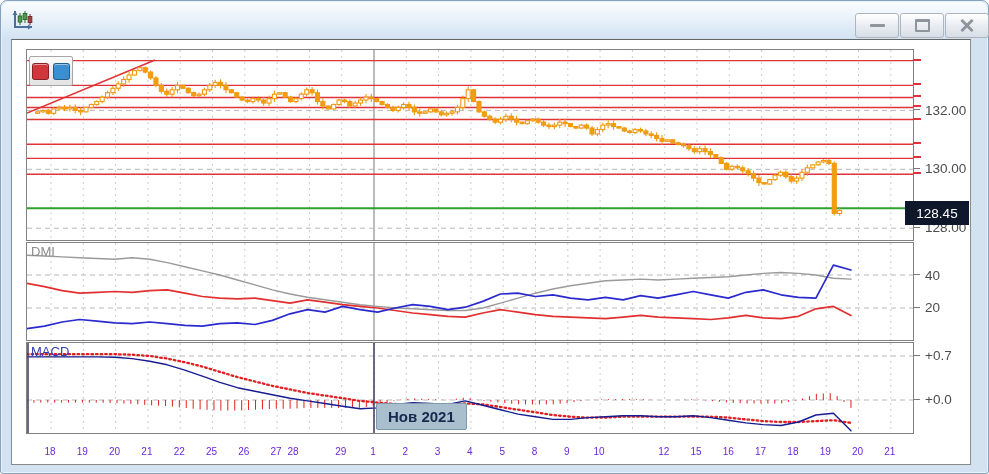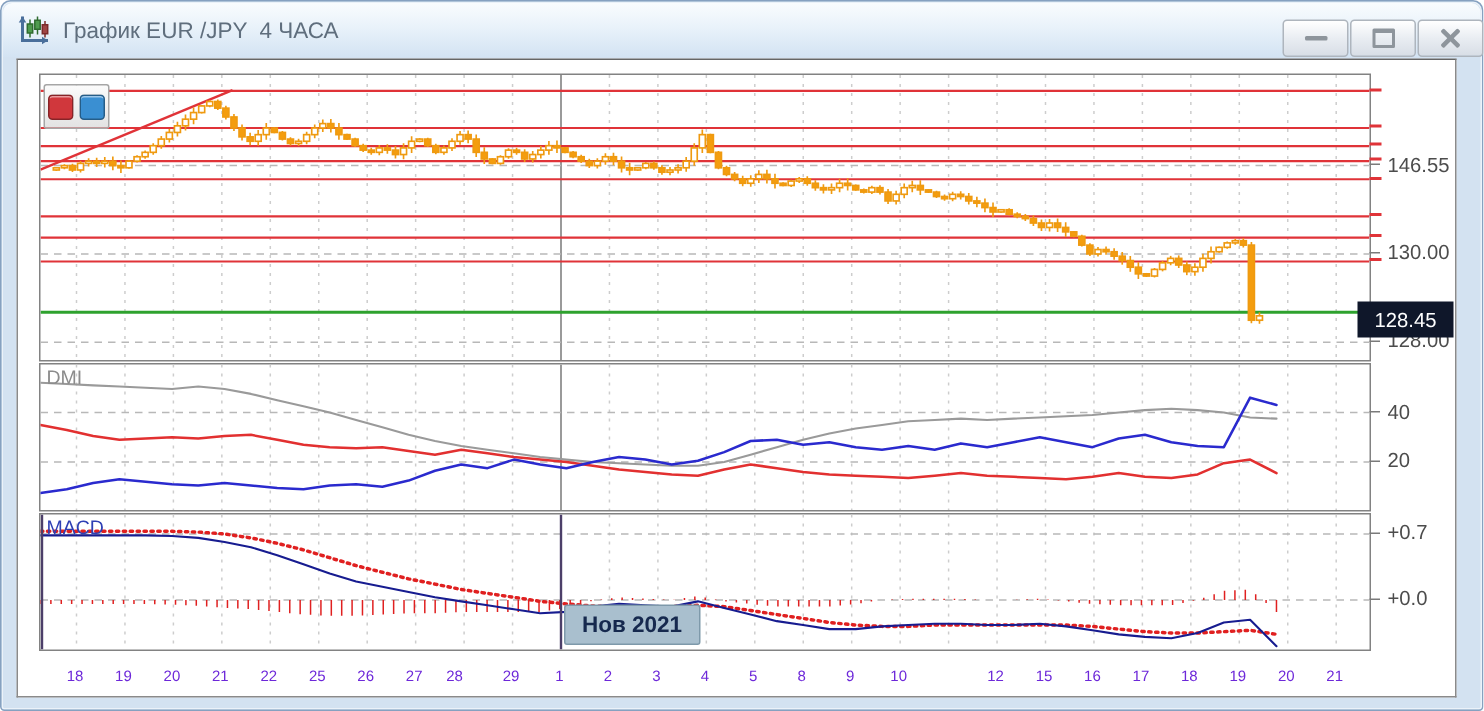--- a/index.html
+++ b/index.html
@@ -58,21 +58,20 @@
       <line x1="3" y1="19" x2="21" y2="19" stroke="#4a6f9b" stroke-width="2"></line>
       <path d="M4 3 l-2.5 4 h5 z" fill="#4a6f9b"></path>
       <path d="M21 19 l-4 -2.5 v5 z" fill="#4a6f9b"></path>
       <line x1="9" y1="5" x2="9" y2="17" stroke="#2f6b2f" stroke-width="1"></line>
       <rect x="7.2" y="8" width="3.6" height="6" fill="#4f9b4f" stroke="#2f6b2f"></rect>
       <line x1="14" y1="3" x2="14" y2="15" stroke="#2f6b2f" stroke-width="1"></line>
       <rect x="12.2" y="5.5" width="3.6" height="6" fill="#4f9b4f" stroke="#2f6b2f"></rect>
       <line x1="19" y1="6" x2="19" y2="17" stroke="#7a2a2a" stroke-width="1"></line>
       <rect x="17.2" y="8.5" width="3.6" height="6" fill="#a04545" stroke="#7a2a2a"></rect>
     </svg>
-    <span class="title-text">График EUR /JPY  4 ЧАСА</span>
   </div>
 
   <div class="winbtn" id="btn-min">
     <span class="glyph-min"></span>
   </div>
   <div class="winbtn" id="btn-restore">
     <span class="glyph-restore"></span>
   </div>
   <div class="winbtn" id="btn-close">
     <span class="glyph-close"></span>
@@ -620,21 +619,21 @@
           <line x1="823.98" y1="57" x2="823.98" y2="64.92" stroke="#e02020" stroke-width="1"></line>
           <polyline stroke="#e02020" stroke-width="2.3" stroke-dasharray="1.6 3" points="0.0,11.2 17.5,11.2 35.1,11.2 52.6,11.2 70.1,11.2 87.7,11.2 105.2,11.7 122.7,13.0 140.3,15.6 157.8,19.2 175.3,23.6 192.8,28.8 210.4,34.1 227.9,38.5 245.4,42.9 263.0,46.4 280.5,50.0 298.0,52.6 315.6,55.2 333.1,57.9 350.6,59.6 368.2,61.0 385.7,61.4 403.2,61.4 420.8,61.4 438.3,60.5 455.8,61.4 473.4,64.0 490.9,66.7 508.4,69.3 525.9,72.0 543.5,73.7 561.0,74.6 578.5,74.6 596.1,73.7 613.6,73.7 631.1,73.7 648.7,73.7 666.2,73.7 683.7,73.7 701.3,74.6 718.8,76.4 736.3,78.1 753.9,79.0 771.4,79.0 788.9,78.1 806.4,77.2 824.0,79.9" fill="none" stroke-linejoin="round" stroke-linecap="round"></polyline>
           <polyline stroke="#171c90" stroke-width="1.4" points="0.0,13.9 17.5,13.9 35.1,13.9 52.6,13.9 70.1,13.9 87.7,14.3 105.2,15.6 122.7,18.3 140.3,21.8 157.8,27.1 175.3,33.2 192.8,39.4 210.4,44.7 227.9,48.2 245.4,51.7 263.0,55.2 280.5,57.9 298.0,60.5 315.6,63.2 333.1,65.8 350.6,64.9 368.2,61.4 385.7,59.6 403.2,60.5 420.8,61.4 438.3,57.9 455.8,62.3 473.4,66.7 490.9,71.1 508.4,73.7 525.9,76.4 543.5,76.4 561.0,74.6 578.5,73.7 596.1,72.8 613.6,72.8 631.1,73.7 648.7,73.7 666.2,72.8 683.7,74.6 701.3,77.2 718.8,79.9 736.3,81.6 753.9,82.5 771.4,79.0 788.9,72.0 806.4,70.2 824.0,87.8" fill="none" stroke-linejoin="round" stroke-linecap="round"></polyline>
           <line x1="1" y1="0" x2="1" y2="90" stroke="#4c3f69" stroke-width="1.6"></line>
           <line x1="347" y1="0" x2="347" y2="90" stroke="#4c3f69" stroke-width="1.6"></line>
         </svg>
       <div class="pane-label" id="macd-label">MACD</div>
       <div class="monthbox" style="left:349px">Нов 2021</div>
     </div>
 
-    <div class="axis-label" style="top:70px">146.55</div>
+    <div class="axis-label" style="top:70px">132.00</div>
     <div class="axis-label" style="top:128px">130.00</div>
     <div class="axis-label" style="top:187px">128.00</div>
     <div class="badge" style="top:161px">128.45</div>
 
     <div class="axis-label" style="top:235px">40</div>
     <div class="axis-label" style="top:267px">20</div>
 
     <div class="axis-label" style="top:315px">+0.7</div>
     <div class="axis-label" style="top:359px">+0.0</div>
 
@@ -654,21 +653,21 @@
       <div class="tick" style="top: 315px;"></div>
       <div class="tick" style="top: 359px;"></div>
       <div class="xlabel" style="left: 21px;">18</div>
       <div class="xlabel" style="left: 53.3px;">19</div>
       <div class="xlabel" style="left: 85.6px;">20</div>
       <div class="xlabel" style="left: 117.9px;">21</div>
       <div class="xlabel" style="left: 150.2px;">22</div>
       <div class="xlabel" style="left: 182.5px;">25</div>
       <div class="xlabel" style="left: 214.8px;">26</div>
       <div class="xlabel" style="left: 247.1px;">27</div>
-      <div class="xlabel" style="left: 274px;">28</div>
+      <div class="xlabel" style="left: 264px;">28</div>
       <div class="xlabel" style="left: 311.7px;">29</div>
       <div class="xlabel" style="left: 344px;">1</div>
       <div class="xlabel" style="left: 376.3px;">2</div>
       <div class="xlabel" style="left: 408.6px;">3</div>
       <div class="xlabel" style="left: 440.9px;">4</div>
       <div class="xlabel" style="left: 473.2px;">5</div>
       <div class="xlabel" style="left: 505.5px;">8</div>
       <div class="xlabel" style="left: 537.8px;">9</div>
       <div class="xlabel" style="left: 570.1px;">10</div>
       <div class="xlabel" style="left: 602.4px; margin-top: 48px;">11</div>

